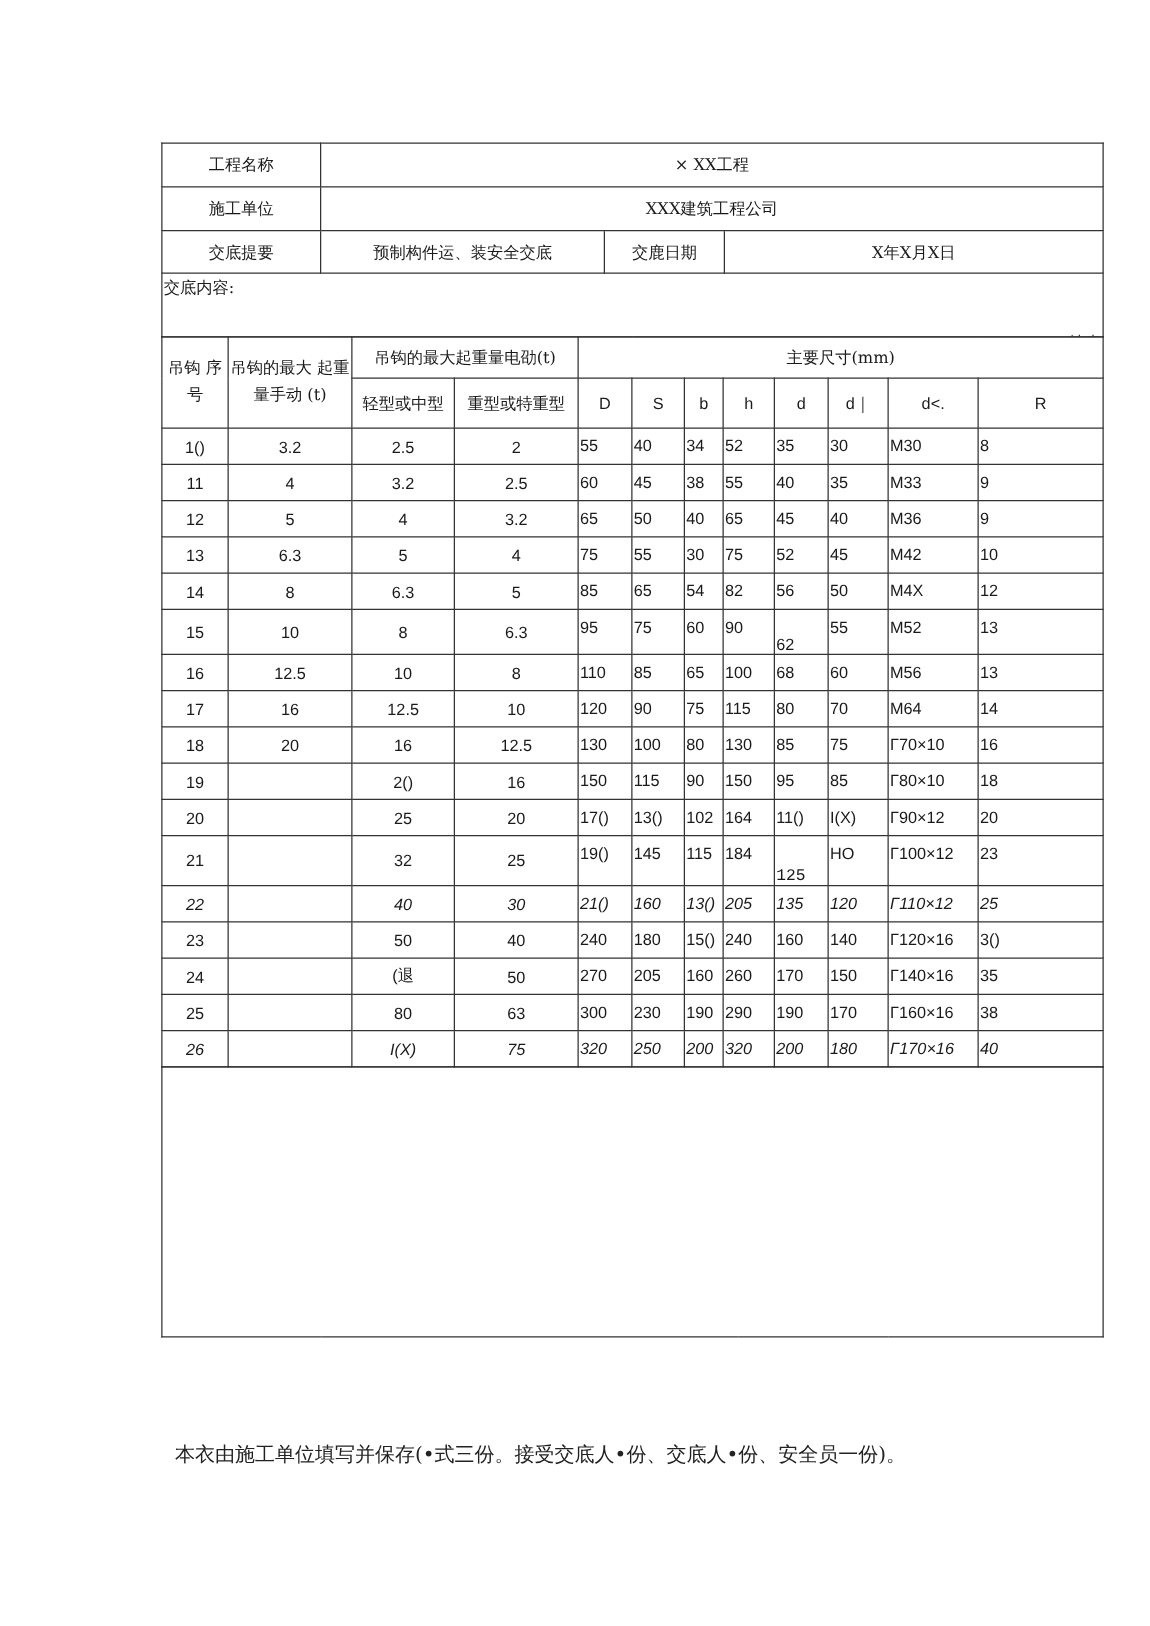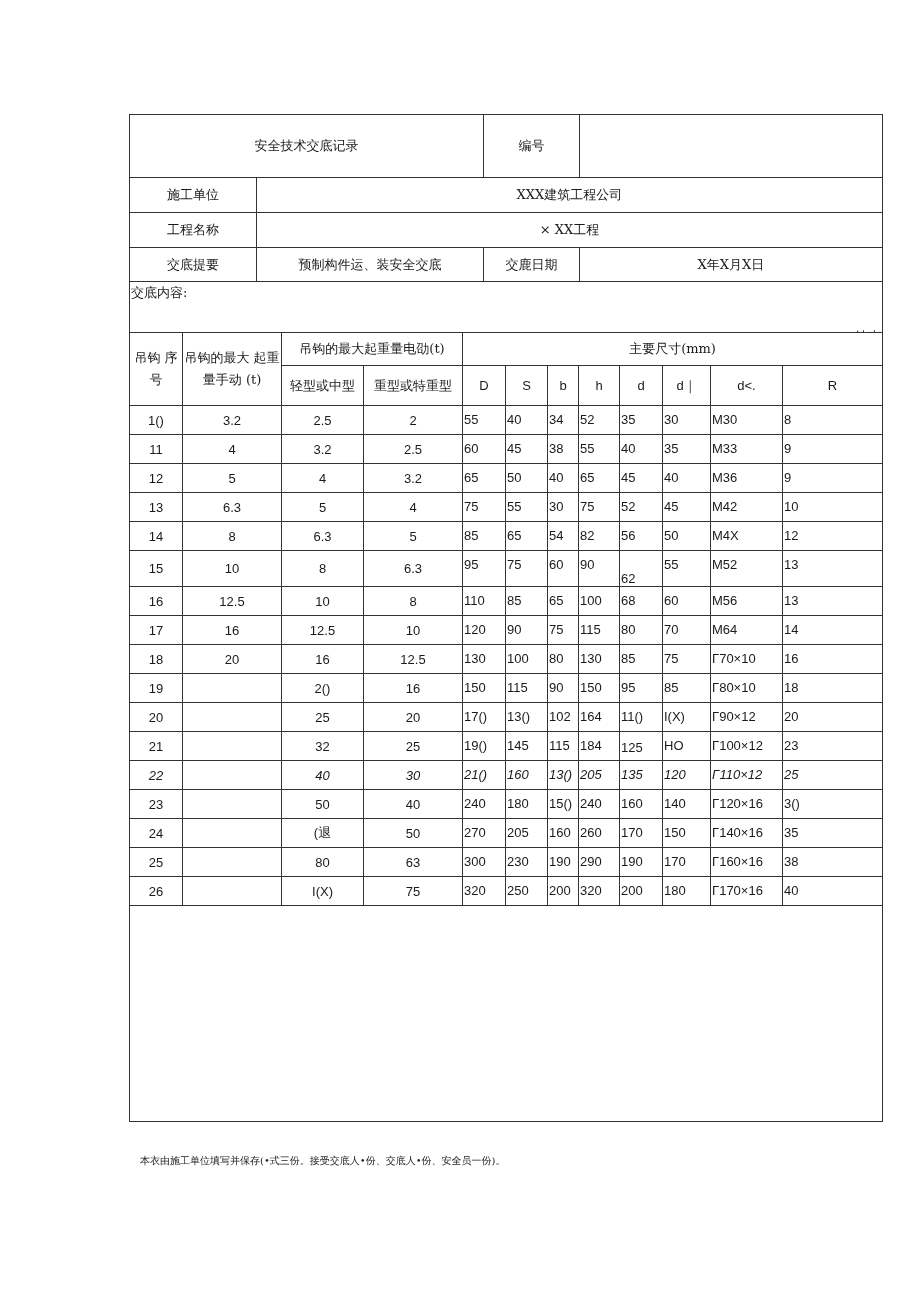--- a/index.html
+++ b/index.html
@@ -6,47 +6,42 @@
   body { width:920px; height:1301px; position:relative; font-family:"DejaVu Sans", sans-serif; color:#1a1a1a; }
   .page { position:absolute; left:129px; top:114px; width:753px; }
   table { border-collapse:collapse; table-layout:fixed; width:753px; }
   td { border:1px solid #333; padding:0; font-size:12.5px; vertical-align:middle; overflow:hidden; white-space:nowrap; }
   .cn { font-family:"DejaVu Serif", serif; font-size:13px; }
   .c { text-align:center; }
   .l { text-align:left; padding-left:1px; }
   .top { vertical-align:top; padding-top:3px; }
   .num { font-family:"Liberation Sans", sans-serif; font-size:13px; }
   .hdr-wrap { white-space:normal; line-height:22px; }
-  .footnote { position:absolute; left:140px; top:1154px; font-family:"DejaVu Serif", serif; font-size:10px; color:#222; }
+  .footnote { position:absolute; left:140px; top:1154px; font-family:"DejaVu Serif", serif; font-size:16px; color:#222; }
 </style>
 </head>
 <body>
 
 <div class="page">
 
   <table>
     <colgroup>
       <col style="width:127px">
         <col style="width:227px">
         <col style="width:96px">
         <col style="width:303px">
     </colgroup>
     <tbody>
-        <tr style="height:63px">
-      <td colspan="2" class="c cn">安全技术交底记录</td>
-      <td class="c cn">编号</td>
-      <td class="c"></td>
+    <tr style="height:35px">
+      <td class="c cn">工程名称</td>
+      <td colspan="3" class="c cn">× XX工程</td>
     </tr>
     <tr style="height:35px">
       <td class="c cn">施工单位</td>
       <td colspan="3" class="c cn">XXX建筑工程公司</td>
-    </tr>
-    <tr style="height:35px">
-      <td class="c cn">工程名称</td>
-      <td colspan="3" class="c cn">× XX工程</td>
     </tr>
     <tr style="height:34px">
       <td class="c cn">交底提要</td>
       <td class="c cn">预制构件运、装安全交底</td>
       <td class="c cn">交鹿日期</td>
       <td class="c cn">X年X月X日</td>
     </tr>
     <tr style="height:51px">
       <td colspan="4" class="cn" style="position:relative; vertical-align:top;">
         <span style="position:absolute; left:1px; top:2px;">交底内容:</span>
@@ -248,21 +243,21 @@
         </tr>
         <tr style="height: 29px;">
           <td class="c num">21</td>
           <td class="c num"></td>
           <td class="c num">32</td>
           <td class="c num">25</td>
           <td class="l num top" style="padding-top: 6px;">19()</td>
           <td class="l num top" style="padding-top: 6px;">145</td>
           <td class="l num top" style="padding-top: 6px;">115</td>
           <td class="l num top" style="padding-top: 6px;">184</td>
-          <td class="l num top" style="padding-top: 8px;">125</td>
+          <td class="l num top" style="padding-top: 24px; font-family: Liberation Mono, monospace;">125</td>
           <td class="l num top" style="padding-top: 6px;">HO</td>
           <td class="l num top" style="padding-top: 6px;">Γ100×12</td>
           <td class="l num top" style="padding-top: 6px;">23</td>
         </tr>
         <tr style="height: 29px; font-style: italic;">
           <td class="c num">22</td>
           <td class="c num"></td>
           <td class="c num">40</td>
           <td class="c num">30</td>
           <td class="l num top" style="padding-top: 6px;">21()</td>
@@ -309,21 +304,21 @@
           <td class="c num">63</td>
           <td class="l num top" style="padding-top: 6px;">300</td>
           <td class="l num top" style="padding-top: 6px;">230</td>
           <td class="l num top" style="padding-top: 6px;">190</td>
           <td class="l num top" style="padding-top: 6px;">290</td>
           <td class="l num top" style="padding-top: 6px;">190</td>
           <td class="l num top" style="padding-top: 6px;">170</td>
           <td class="l num top" style="padding-top: 6px;">Γ160×16</td>
           <td class="l num top" style="padding-top: 6px;">38</td>
         </tr>
-        <tr style="height: 29px;">
+        <tr style="height: 29px; font-style: italic;">
           <td class="c num">26</td>
           <td class="c num"></td>
           <td class="c num">I(X)</td>
           <td class="c num">75</td>
           <td class="l num top" style="padding-top: 6px;">320</td>
           <td class="l num top" style="padding-top: 6px;">250</td>
           <td class="l num top" style="padding-top: 6px;">200</td>
           <td class="l num top" style="padding-top: 6px;">320</td>
           <td class="l num top" style="padding-top: 6px;">200</td>
           <td class="l num top" style="padding-top: 6px;">180</td>

